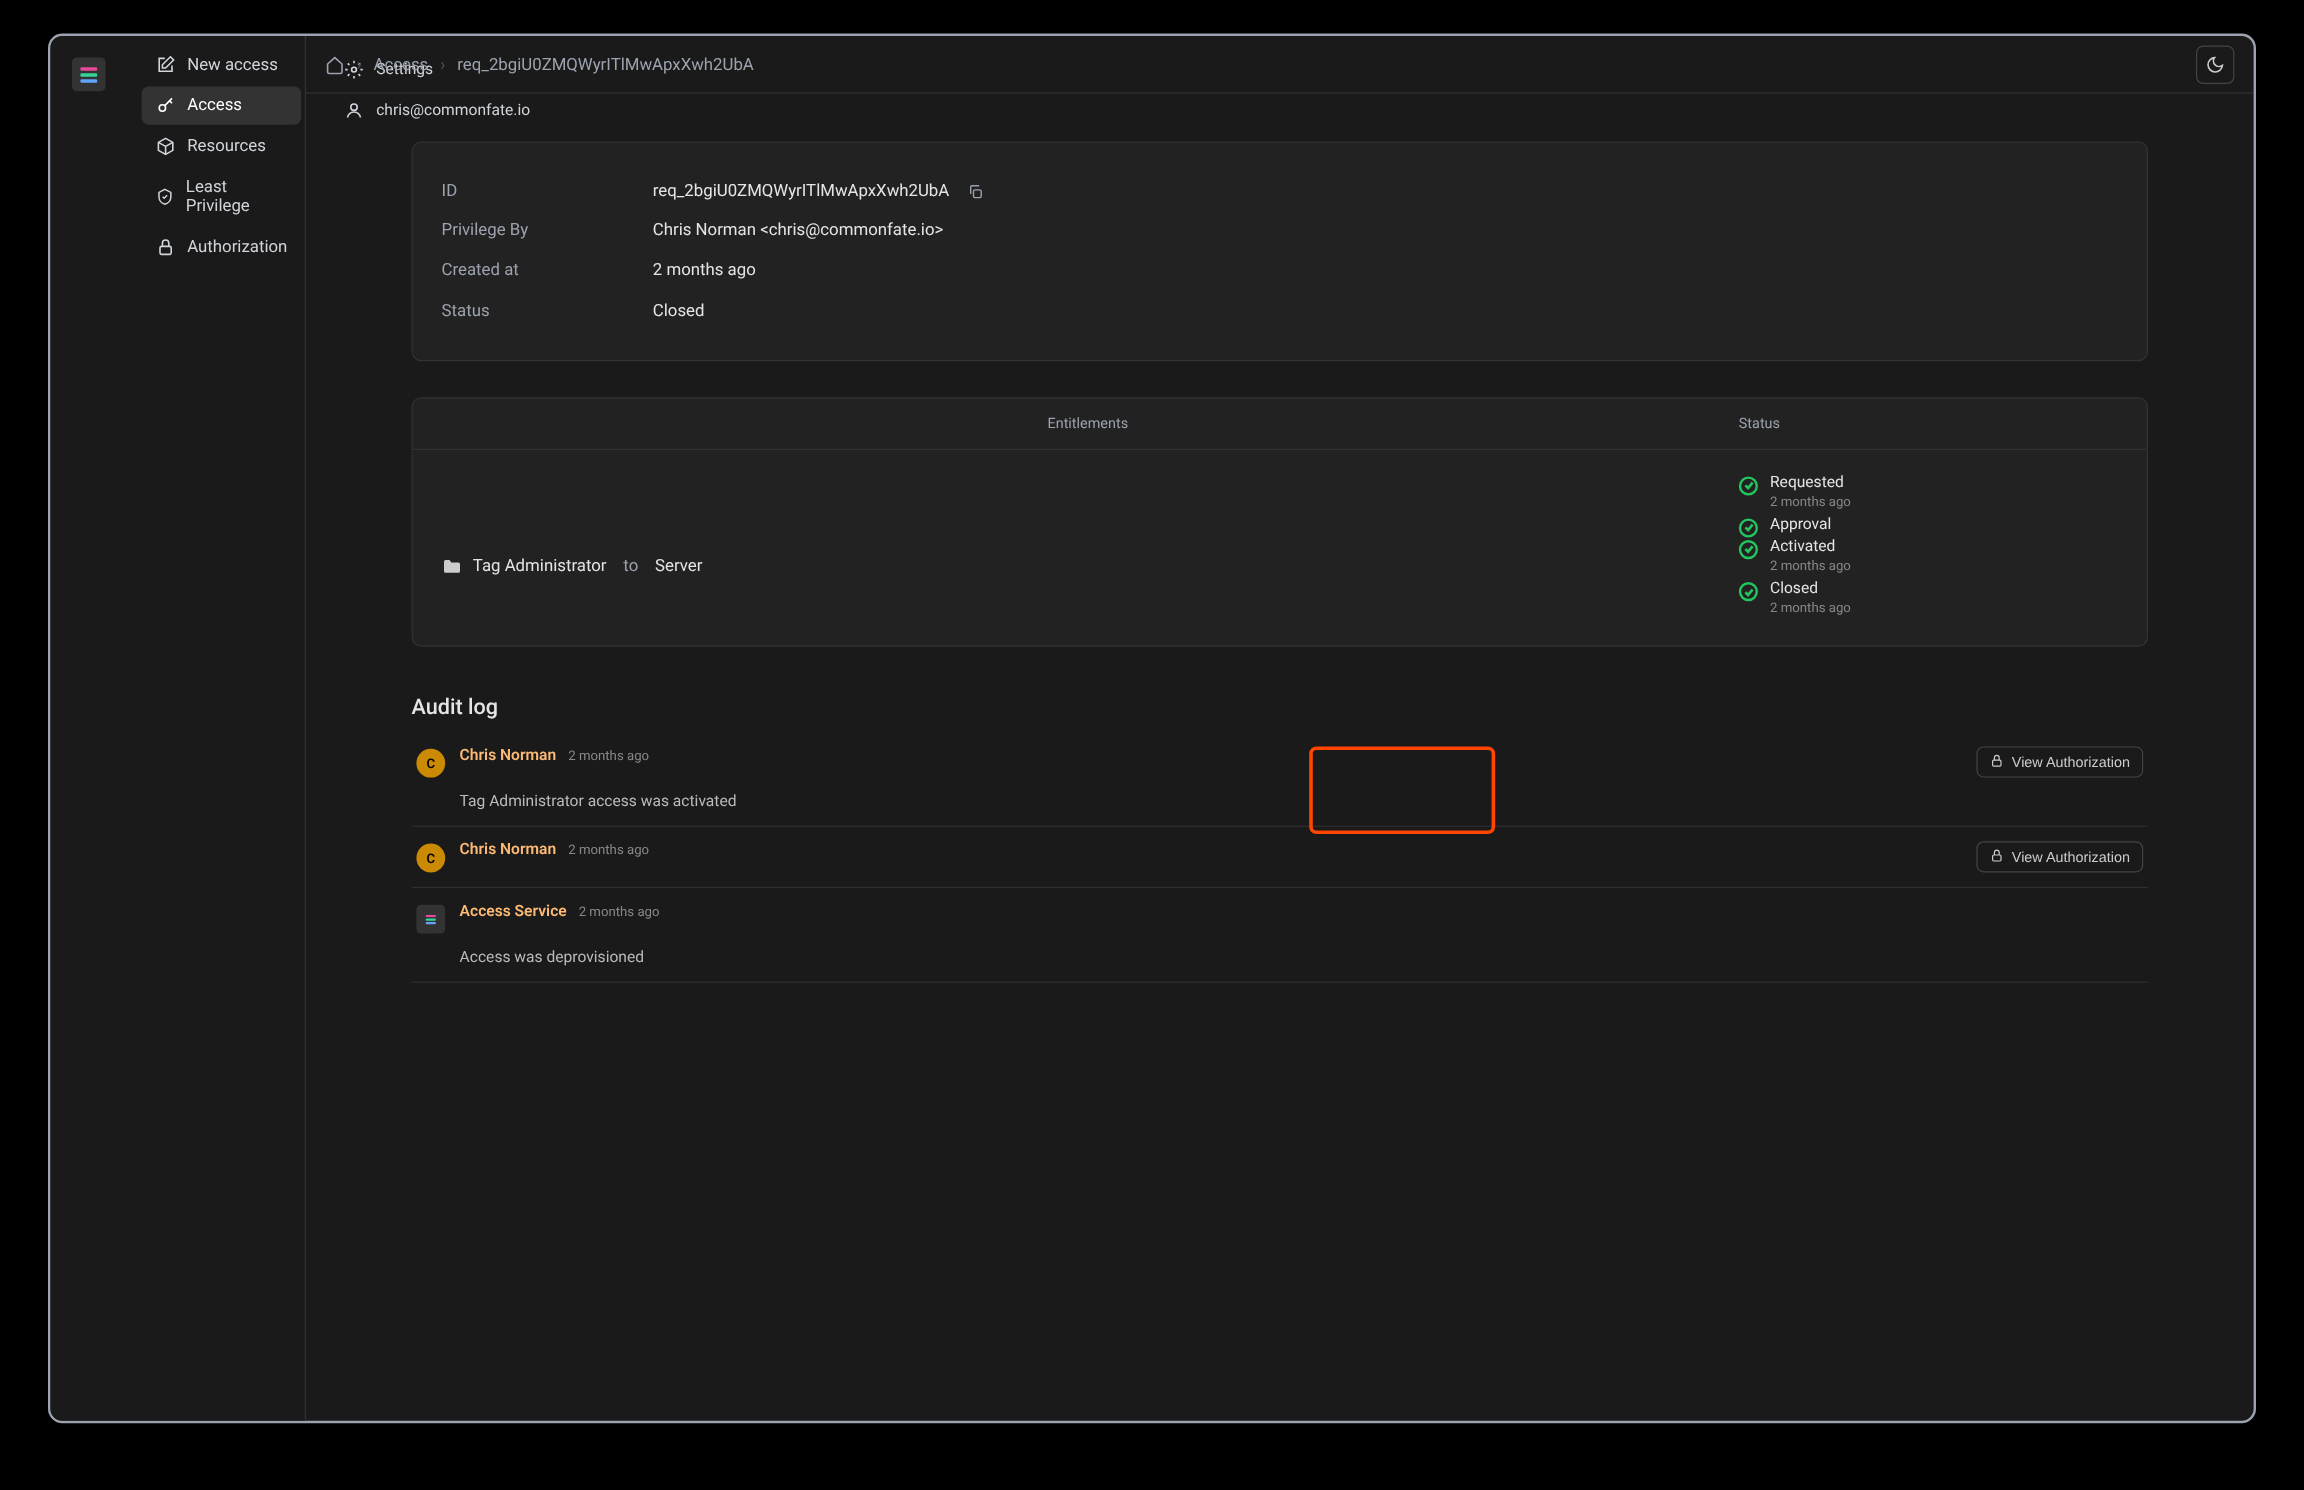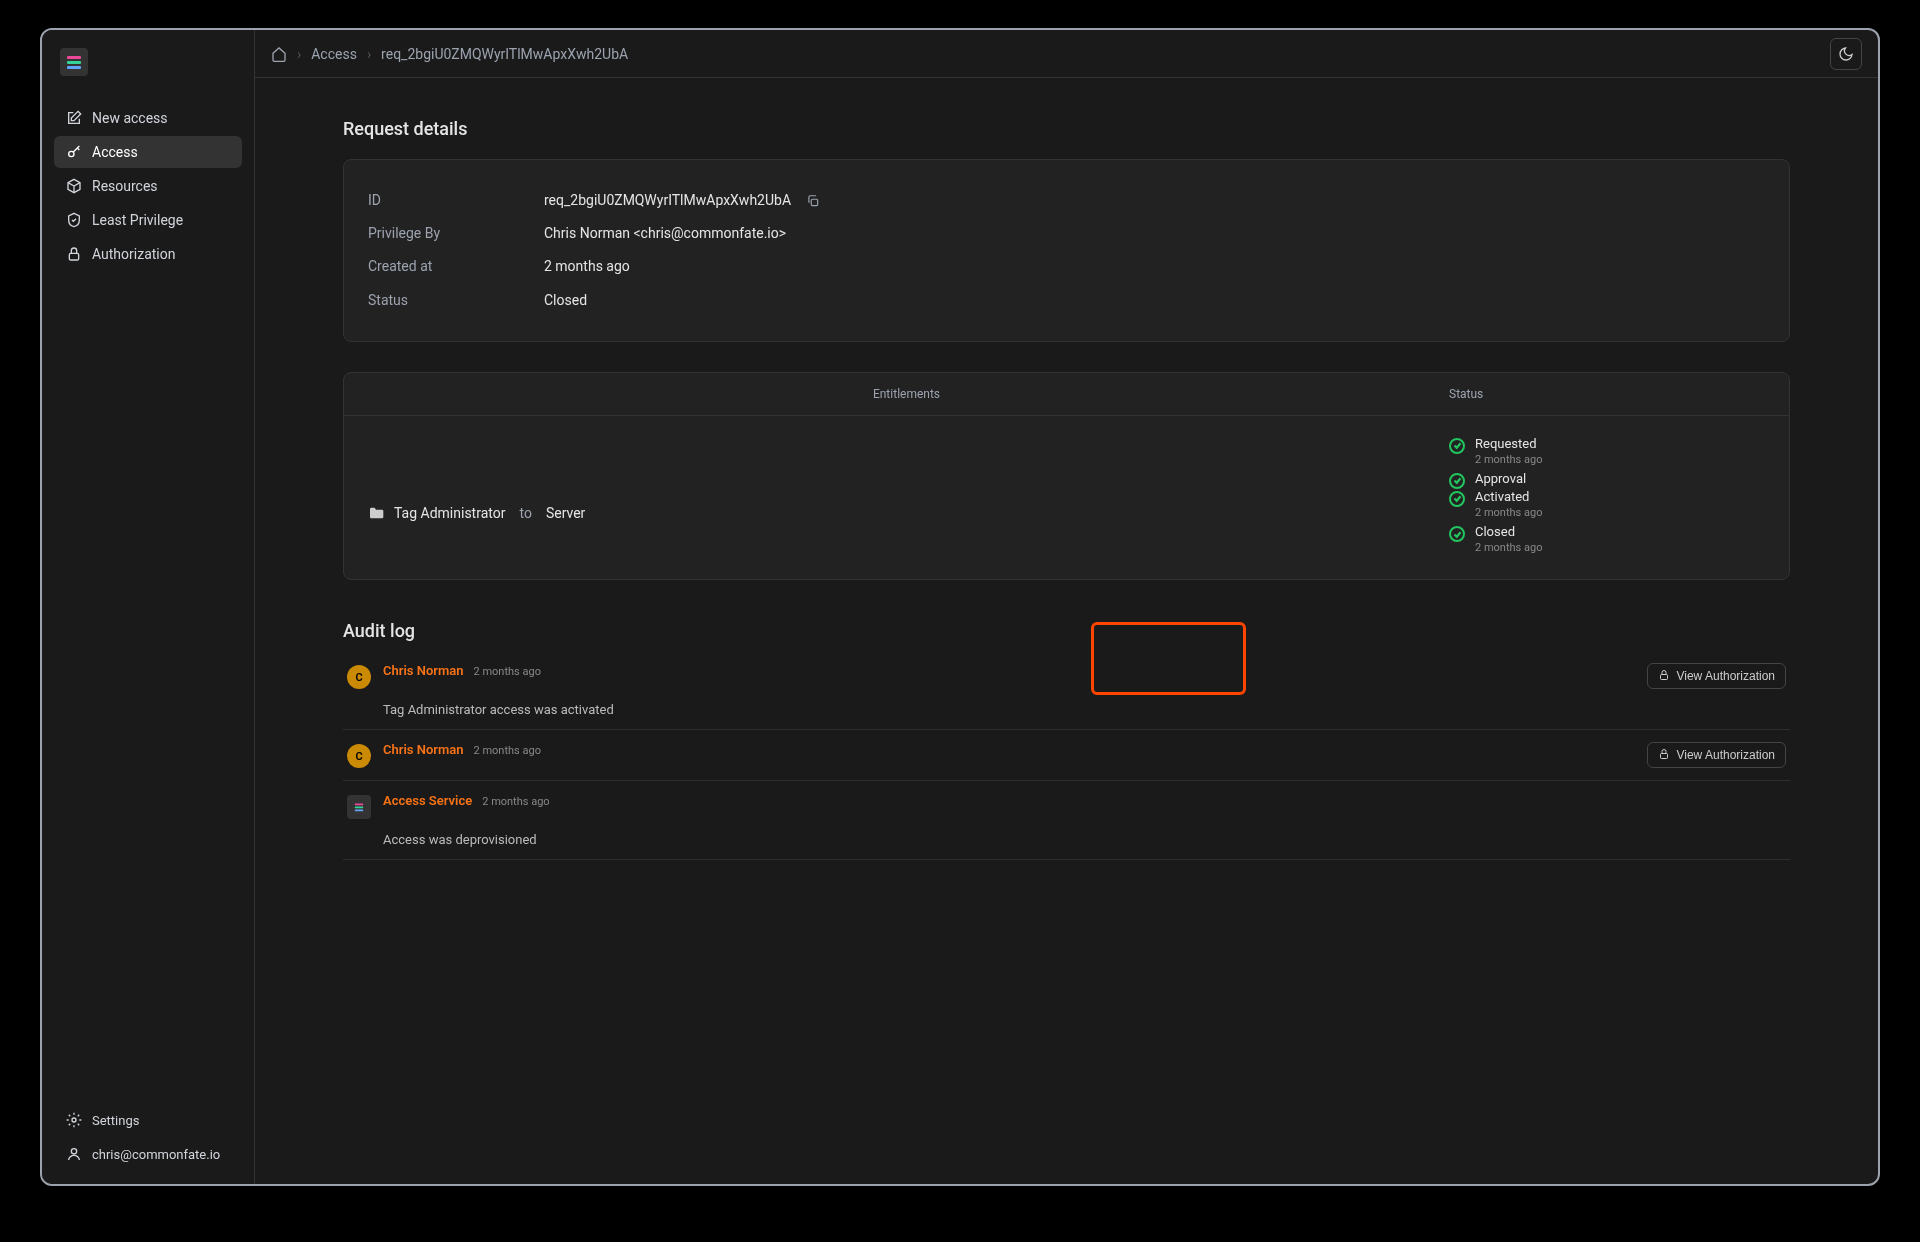--- a/index.html
+++ b/index.html
@@ -21,21 +21,21 @@
   border-radius: 12px;
   border: 2px solid #9ca3af;
   display: flex;
   overflow: hidden;
 }
 .sidebar {
   width: 213px;
   background: #1a1a1a;
   border-right: 1px solid #333;
   display: flex;
-  flex-direction: column;
+  flex-direction: row;
 }
 .logo-box {
   padding: 18px;
 }
 .logo {
   width: 28px;
   height: 28px;
   background: #333;
   border-radius: 4px;
   display: flex;
@@ -113,21 +113,21 @@
 .status-item .st-text { color:#e5e5e5; line-height:1.3; }
 .status-item .st-time { color:#888; font-size:11px; line-height:1.3; margin-bottom:4px; }
 .audit-title { font-size: 18px; font-weight: 500; margin-bottom: 10px; }
 .audit-sub { font-size: 13px; color: #9ca3af; margin-bottom: 24px; }
 .log-entry { display:flex; align-items:flex-start; gap:12px; padding: 12px 4px; border-bottom: 1px solid #2e2e2e; }
 .avatar { width:24px; height:24px; border-radius:50%; background:#ca8a04; color:#000; font-size:11px; display:flex; align-items:center; justify-content:center; font-weight:600; flex-shrink:0; margin-top:2px; }
 .avatar.svc { background:#333; border-radius:4px; }
 .avatar.svc .mini-logo { transform: scale(0.6); }
 .log-body { flex:1; }
 .log-head { display:flex; gap:10px; align-items:baseline; }
-.log-actor { font-size:13px; font-weight:600; color:#f97316; }
+.log-actor { font-size:13px; font-weight:600; color:#fdba74; }
 .log-time { font-size:11px; color:#888; }
 .log-msg { font-size:13px; color:#bbb; margin-top:24px; }
 .view-auth-btn {
   border:1px solid #444;
   background:transparent;
   color:#ccc;
   font-size:12px;
   padding:5px 10px;
   border-radius:6px;
   display:flex;
@@ -224,21 +224,20 @@
       </div>
       <div class="topbar-spacer"></div>
       <button class="theme-btn">
         <svg viewBox="0 0 24 24">
             <path d="M21 12.8A9 9 0 1111.2 3a7 7 0 009.8 9.8z"></path>
           </svg>
       </button>
     </div>
 
     <div class="content">
-      <div class="section-title">Request details</div>
 
       <div class="card">
         <div class="field-row">
           <div class="field-label">ID</div>
           <div class="field-value">
             <span>req_2bgiU0ZMQWyrITlMwApxXwh2UbA</span>
             <span class="copy-btn">
               <svg viewBox="0 0 24 24">
                   <rect x="9" y="9" width="11" height="11" rx="2"></rect>
                   <path d="M5 15V5a2 2 0 012-2h10"></path>

